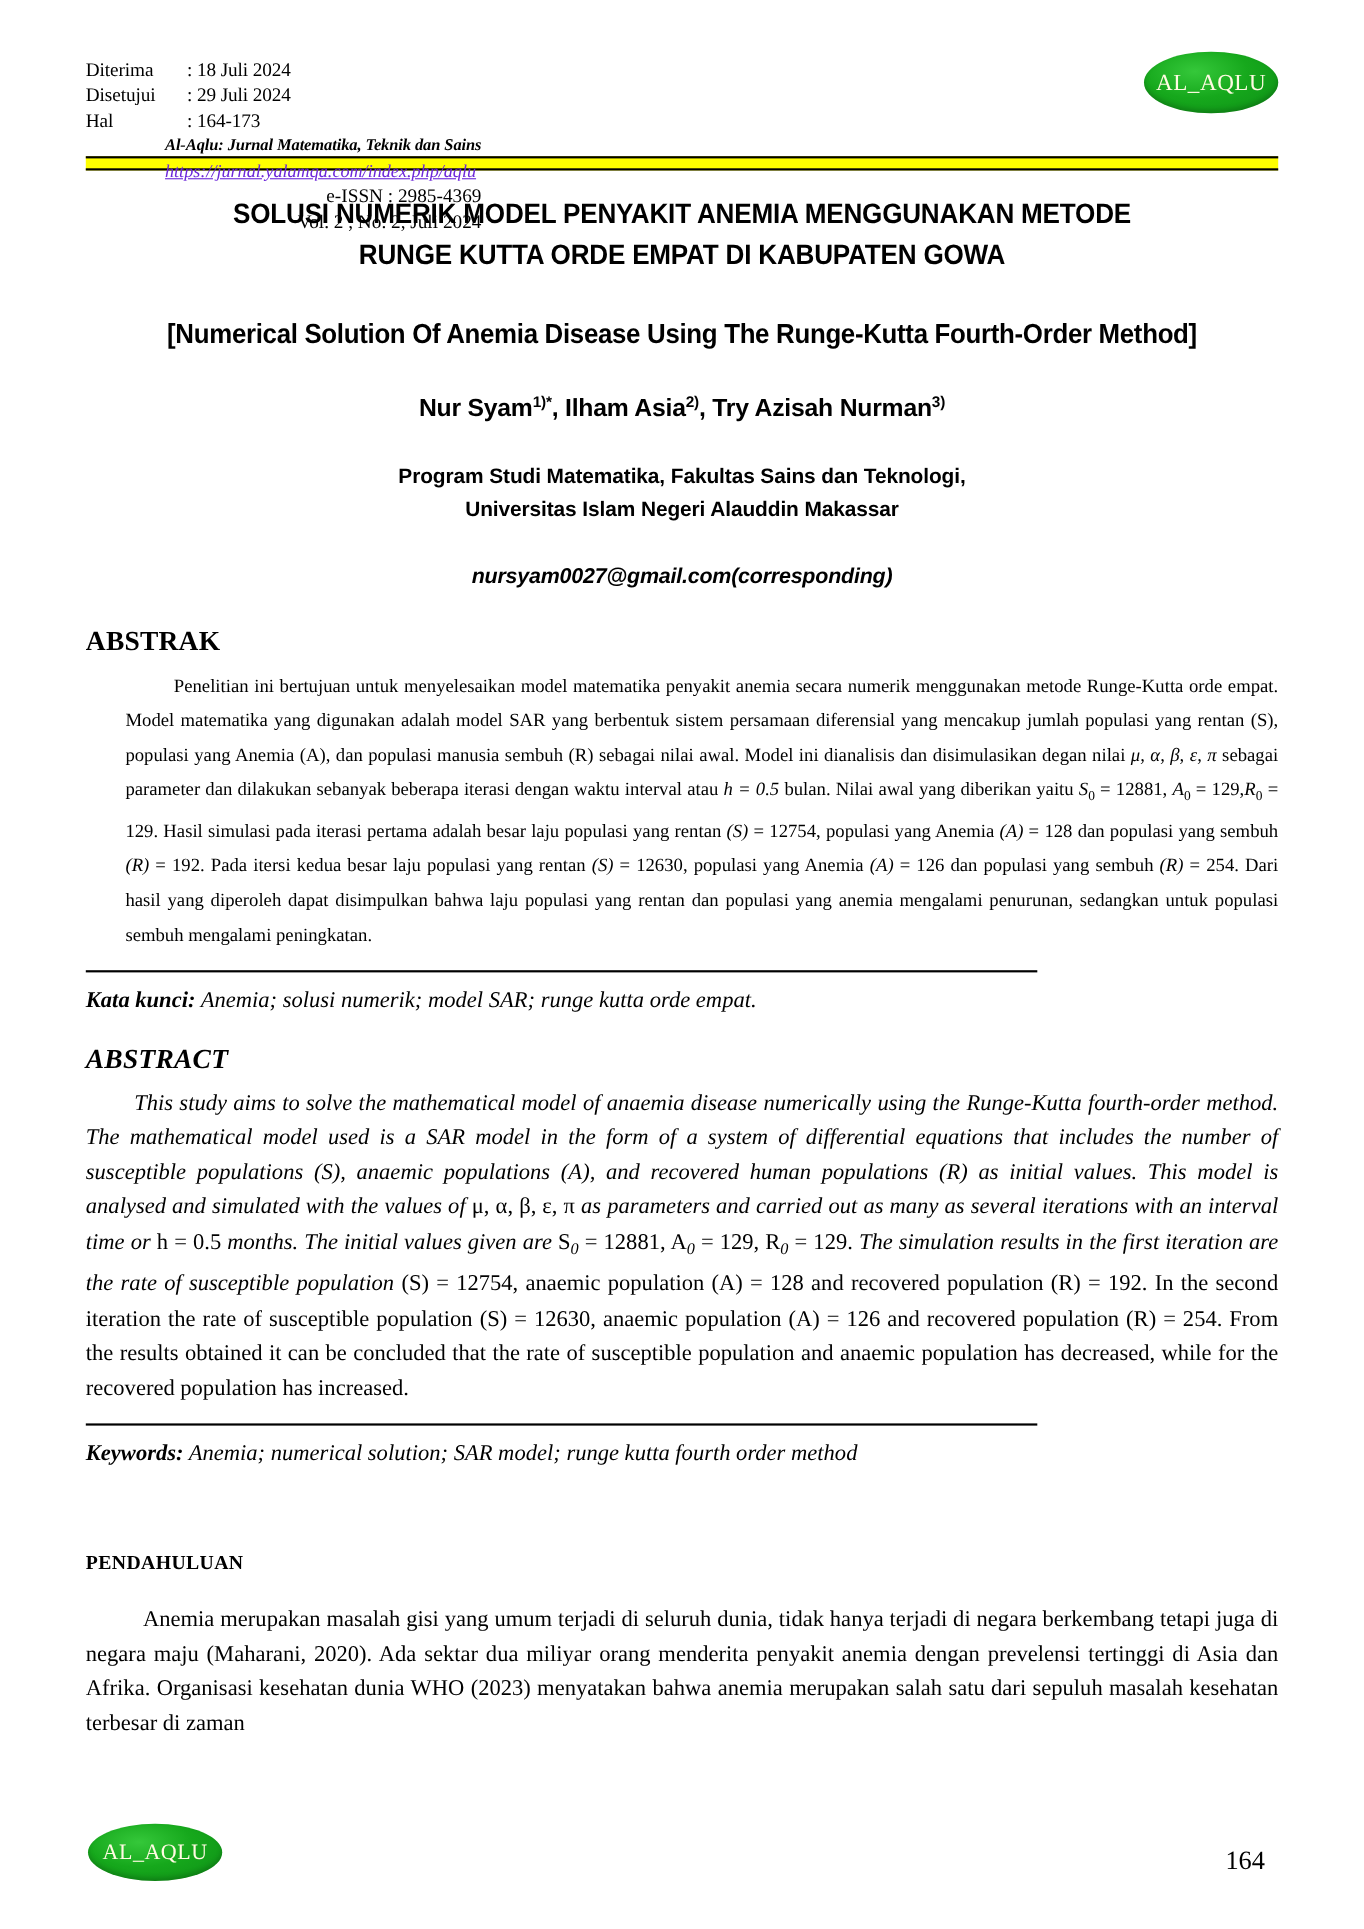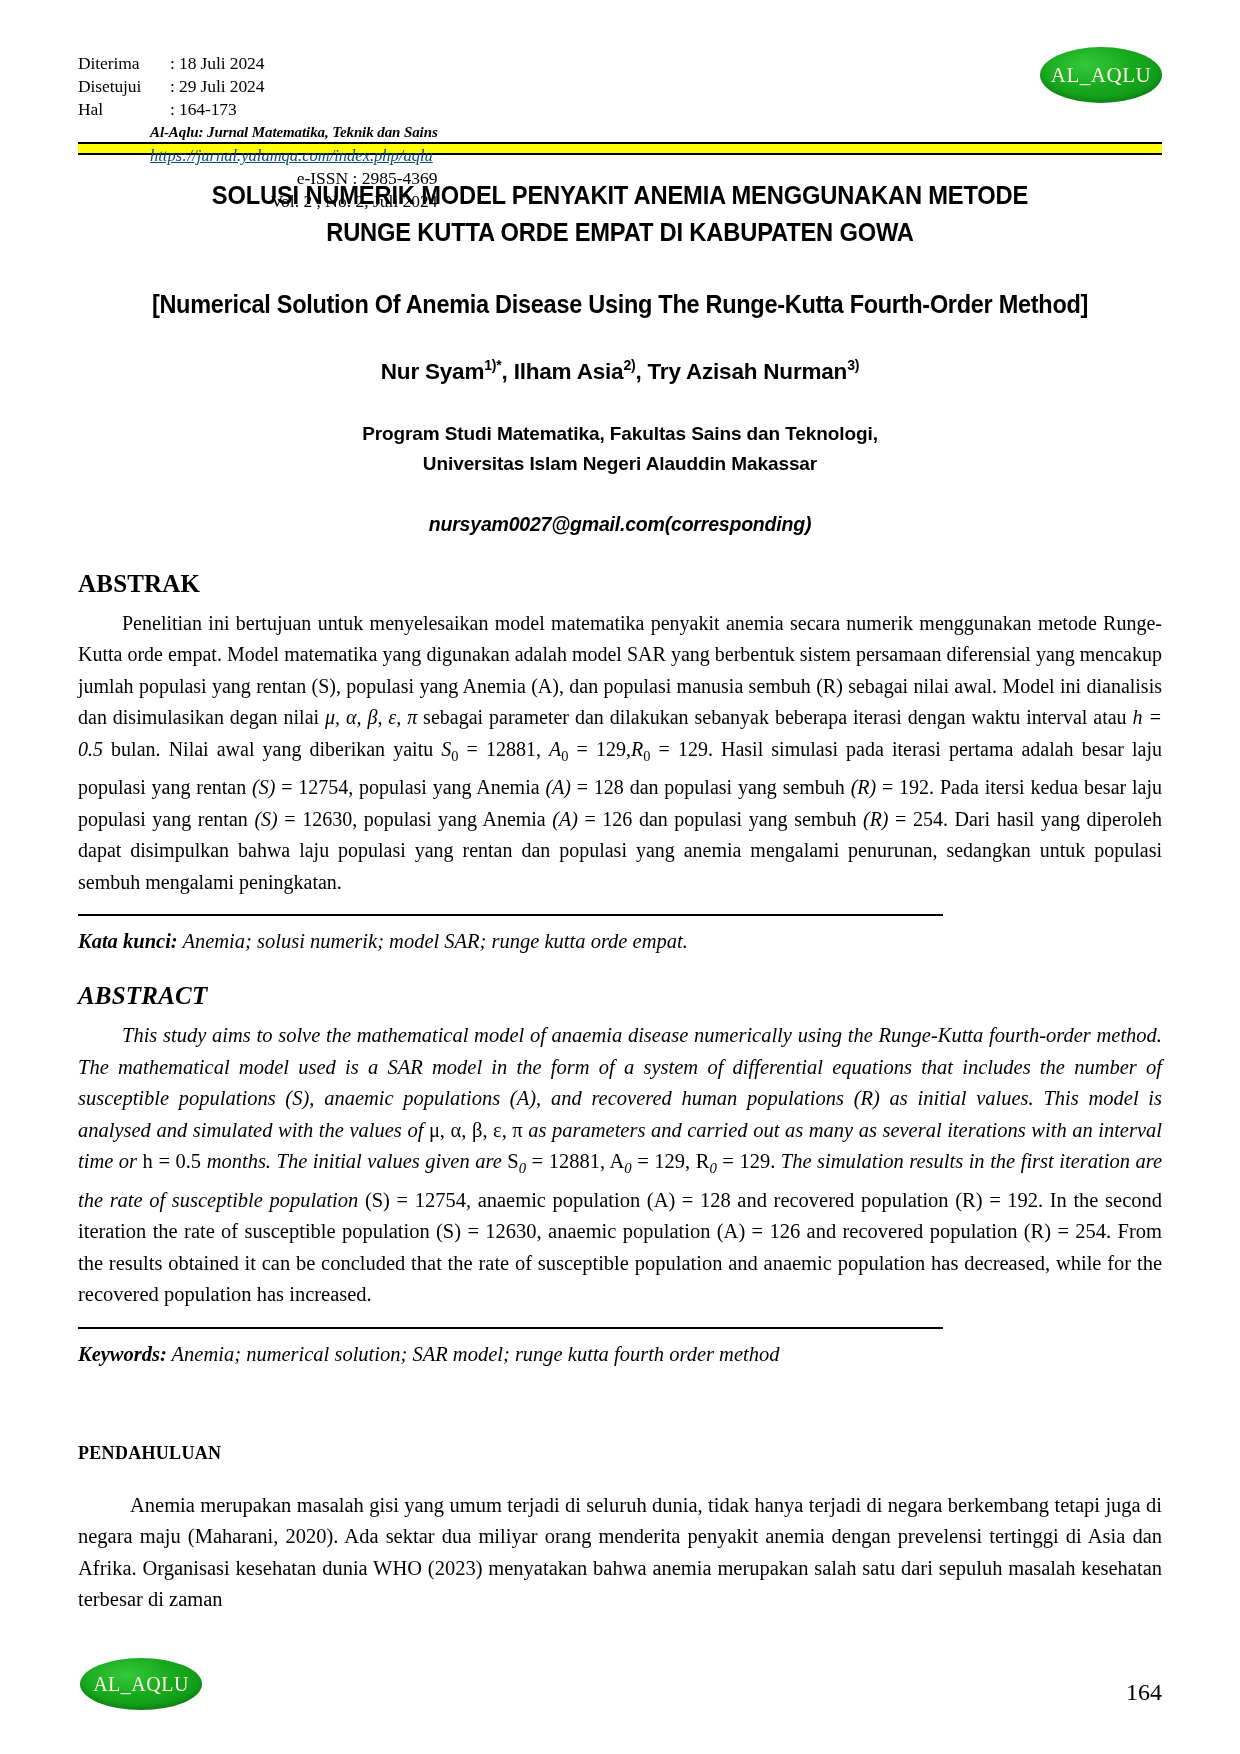--- a/index.html
+++ b/index.html
@@ -51,21 +51,21 @@
     padding-left: 72px;
   }
   .journal-name {
     font-weight: bold;
     font-style: italic;
     font-size: 15px;
     letter-spacing: -0.1px;
     text-align: center;
   }
   .journal-url {
-    color: #0c4a6e;
+    color: #6d28d9;
     font-style: italic;
     text-decoration: underline;
     font-size: 16.5px;
   }
   .journal-issn, .journal-vol { font-size: 17.5px; text-align: right; }
 
   .logo-badge {
     position: absolute;
     right: 0px;
     top: 47px;
@@ -141,25 +141,26 @@
   .sec-head {
     font-family: "Liberation Serif", serif;
     font-weight: bold;
     font-size: 25px;
     letter-spacing: 0.2px;
   }
   .sec-head.italic { font-style: italic; }
 
   .abs-id {
     margin-top: 10px;
-    font-size: 20px;
+    font-size: 17px;
     line-height: 31.5px;
     text-align: justify;
     text-justify: inter-word;
     text-indent: 44px;
+    margin-left: 36px;
   }
   .abs-en {
     margin-top: 10px;
     font-size: 20.5px;
     line-height: 31.5px;
     text-align: justify;
     font-style: italic;
     text-indent: 44px;
   }
   .math { font-style: italic; }
@@ -219,21 +220,21 @@
     box-shadow: inset 0 -3px 5px rgba(0,0,0,0.18);
   }
   .footer-logo span {
     font-family: "Liberation Serif", serif;
     font-size: 20px;
     color: #fffbe2;
     letter-spacing: 0.5px;
   }
   .page-num {
     position: absolute;
-    right: 0;
+    right: 12px;
     bottom: 10px;
     font-size: 24px;
     font-family: "Liberation Serif", serif;
     text-align: right;
   }
 </style>
 </head>
 <body>
 
 <div class="page">

